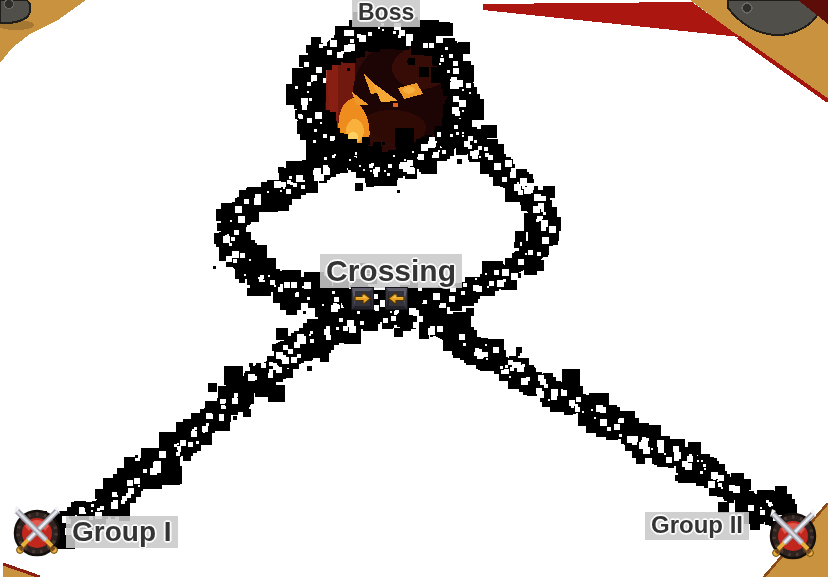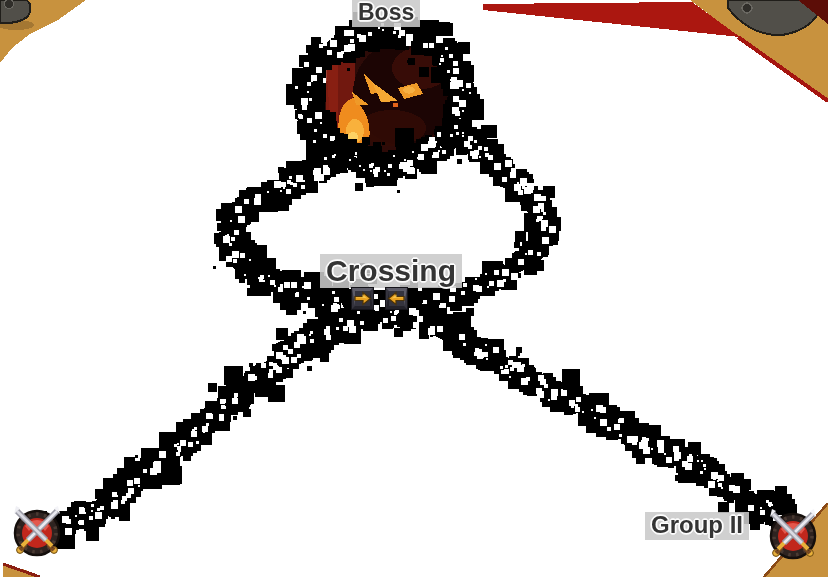--- a/index.html
+++ b/index.html
@@ -2925,20 +2925,21 @@
         <rect x="478" y="349" width="4" height="4" fill="#ffffff"></rect>
         <rect x="594" y="417" width="2" height="2" fill="#ffffff"></rect>
         <rect x="463" y="343" width="3" height="3" fill="#ffffff"></rect>
         <rect x="526" y="377" width="4" height="4" fill="#ffffff"></rect>
         <rect x="718" y="483" width="4" height="4" fill="#ffffff"></rect>
       </g>
   </svg>
 
   <div class="map-label" id="label-boss">Boss</div>
   <div class="map-label" id="label-crossing">Crossing</div>
+  <div class="map-label" id="label-group1">Group I</div>
   <div class="map-label" id="label-group2">Group II</div>
 
   <svg class="shield-icon" id="shield-group1" viewBox="0 0 56 56">
     <use href="#shield-def"></use>
   </svg>
   <svg class="shield-icon" id="shield-group2" viewBox="0 0 56 56">
     <use href="#shield-def"></use>
   </svg>
 
   <svg class="arrow-icon" id="arrow-crossing-left" viewBox="0 0 23 23">

